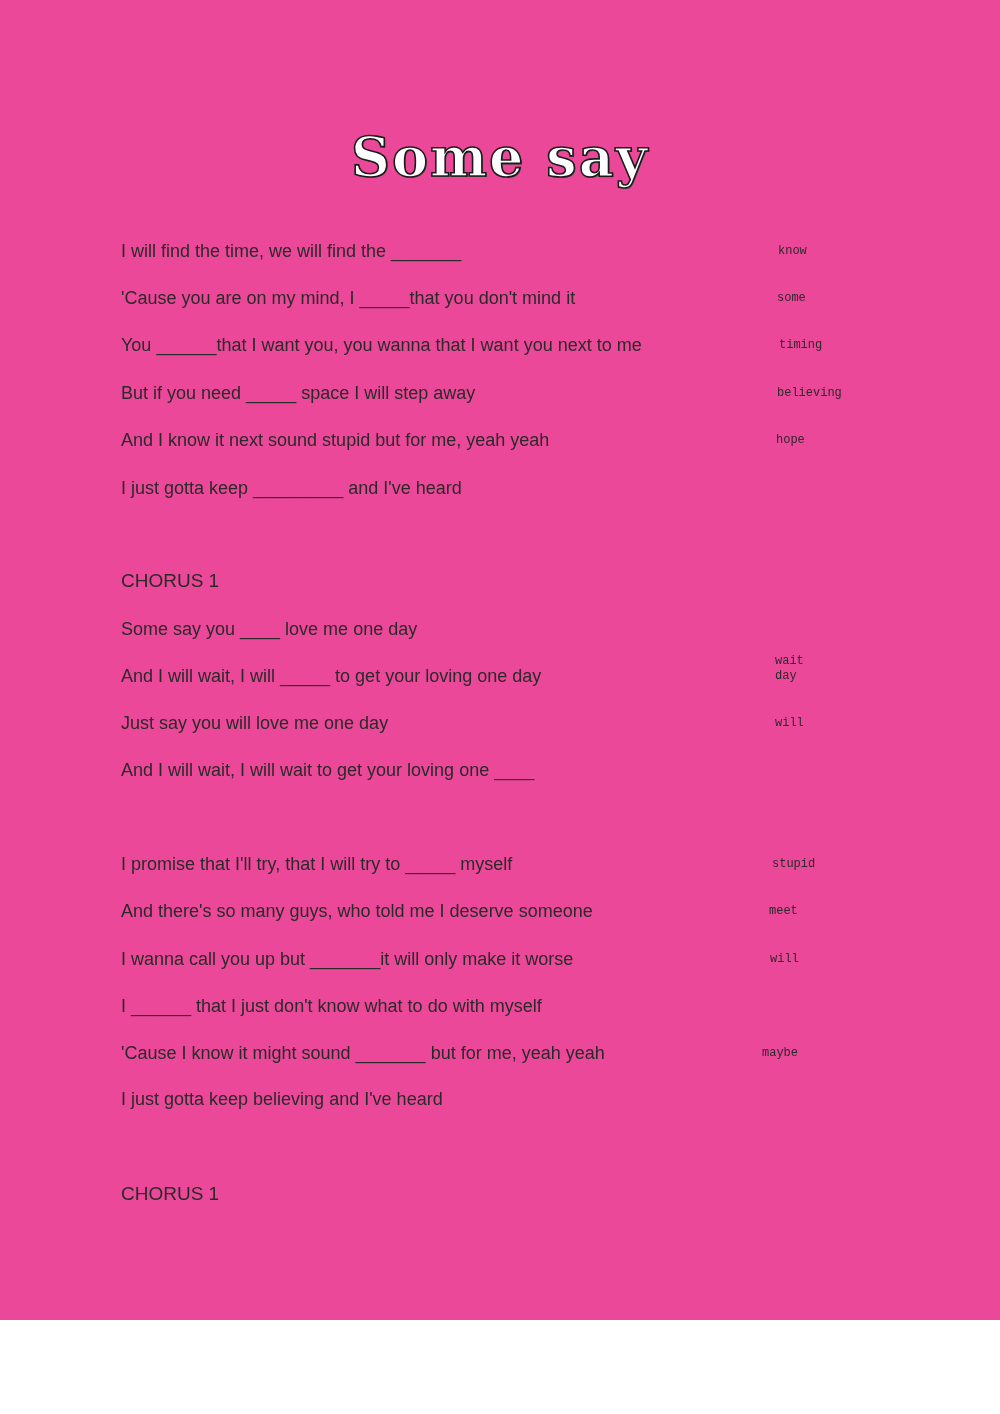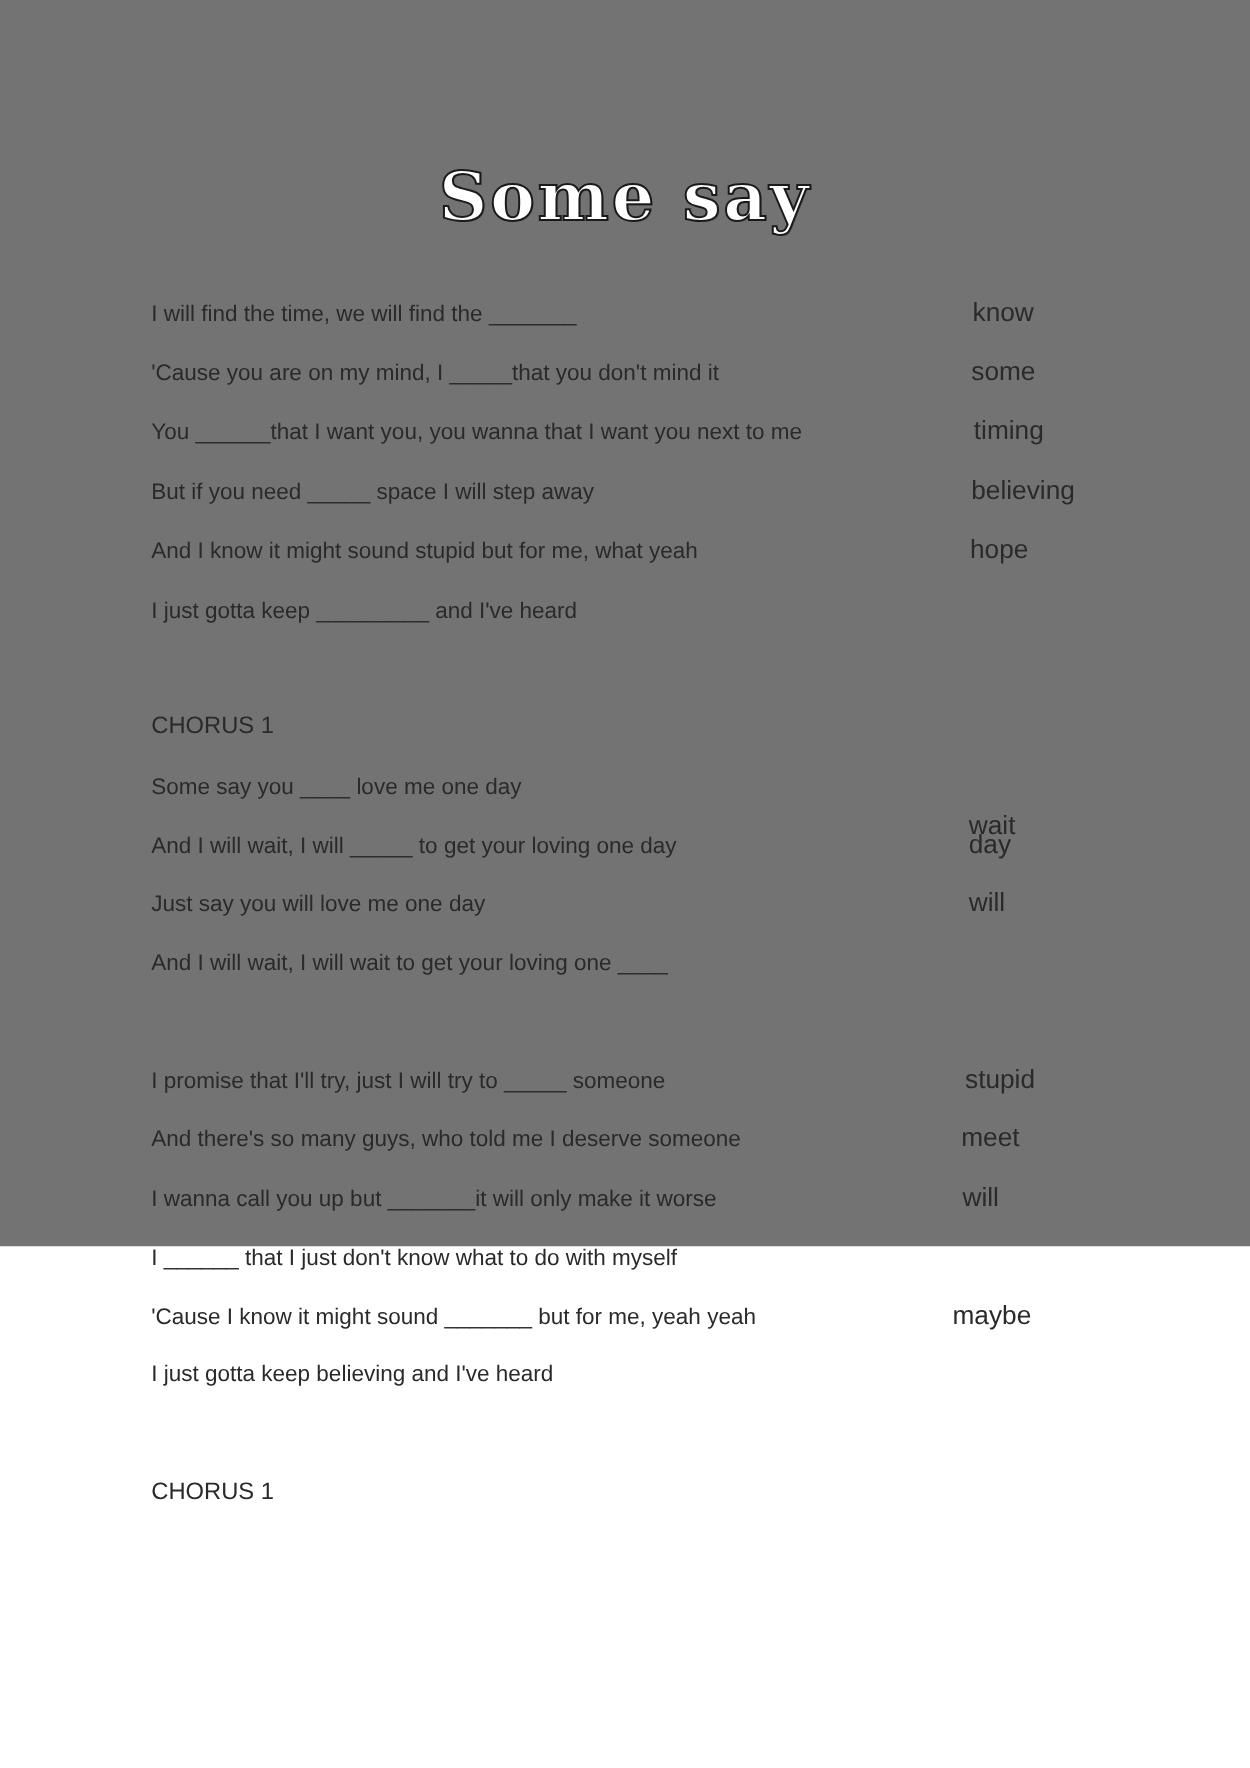--- a/index.html
+++ b/index.html
@@ -12,22 +12,22 @@
       height: 1414px;
       position: relative;
       overflow: hidden;
       font-family: "Liberation Sans", sans-serif;
       color: #2a2a2a;
     }
     .page {
       position: absolute;
       left: 0; top: 0;
       width: 1000px;
-      height: 997px;
-      background: #737373;
+      height: 1320px;
+      background: #ec4899;
     }
     .title {
       position: absolute;
       left: 0;
       width: 1000px;
       top: 122px;
       text-align: center;
       font-family: "DejaVu Serif", "Liberation Serif", serif;
       font-size: 54px;
       font-weight: bold;
@@ -40,24 +40,25 @@
     .line {
       position: absolute;
       left: 121px;
       font-size: 18px;
       line-height: 20px;
       white-space: pre;
       color: #2a2a2a;
     }
     .word {
       position: absolute;
-      font-size: 21px;
+      font-size: 12px;
       line-height: 20px;
       white-space: pre;
       color: #2a2a2a;
+      font-family: Liberation Mono, monospace;
     }
     .heading {
       position: absolute;
       left: 121px;
       font-size: 19px;
       line-height: 20px;
       color: #2a2a2a;
     }
   </style>
 </head>
@@ -65,21 +66,21 @@
 
 <div class="page">
 
   <div class="title">Some say</div>
 
   <div>
     <div class="line" style="top:241px">I will find the time, we will find the _______</div>
     <div class="line" style="top:288px">'Cause you are on my mind, I _____that you don't mind it</div>
     <div class="line" style="top:335px">You ______that I want you, you wanna that I want you next to me</div>
     <div class="line" style="top:383px">But if you need _____ space I will step away</div>
-    <div class="line" style="top:430px">And I know it might sound stupid but for me, what yeah</div>
+    <div class="line" style="top:430px">And I know it next sound stupid but for me, yeah yeah</div>
     <div class="line" style="top:478px">I just gotta keep _________ and I've heard</div>
   </div>
   <div>
     <div class="word" style="left:778px; top:241px">know</div>
     <div class="word" style="left:777px; top:288px">some</div>
     <div class="word" style="left:779px; top:335px">timing</div>
     <div class="word" style="left:777px; top:383px">believing</div>
     <div class="word" style="left:776px; top:430px">hope</div>
   </div>
 
@@ -90,21 +91,21 @@
     <div class="line" style="top:713px">Just say you will love me one day</div>
     <div class="line" style="top:760px">And I will wait, I will wait to get your loving one ____</div>
   </div>
   <div>
     <div class="word" style="left:775px; top:651px">wait</div>
     <div class="word" style="left:775px; top:666px">day</div>
     <div class="word" style="left:775px; top:713px">will</div>
   </div>
 
   <div>
-    <div class="line" style="top:854px">I promise that I'll try, just I will try to _____ someone</div>
+    <div class="line" style="top:854px">I promise that I'll try, that I will try to _____ myself</div>
     <div class="line" style="top:901px">And there's so many guys, who told me I deserve someone</div>
     <div class="line" style="top:949px">I wanna call you up but _______it will only make it worse</div>
     <div class="line" style="top:996px">I ______ that I just don't know what to do with myself</div>
     <div class="line" style="top:1043px">'Cause I know it might sound _______ but for me, yeah yeah</div>
     <div class="line" style="top:1089px">I just gotta keep believing and I've heard</div>
   </div>
   <div>
     <div class="word" style="left:772px; top:854px">stupid</div>
     <div class="word" style="left:769px; top:901px">meet</div>
     <div class="word" style="left:770px; top:949px">will</div>

